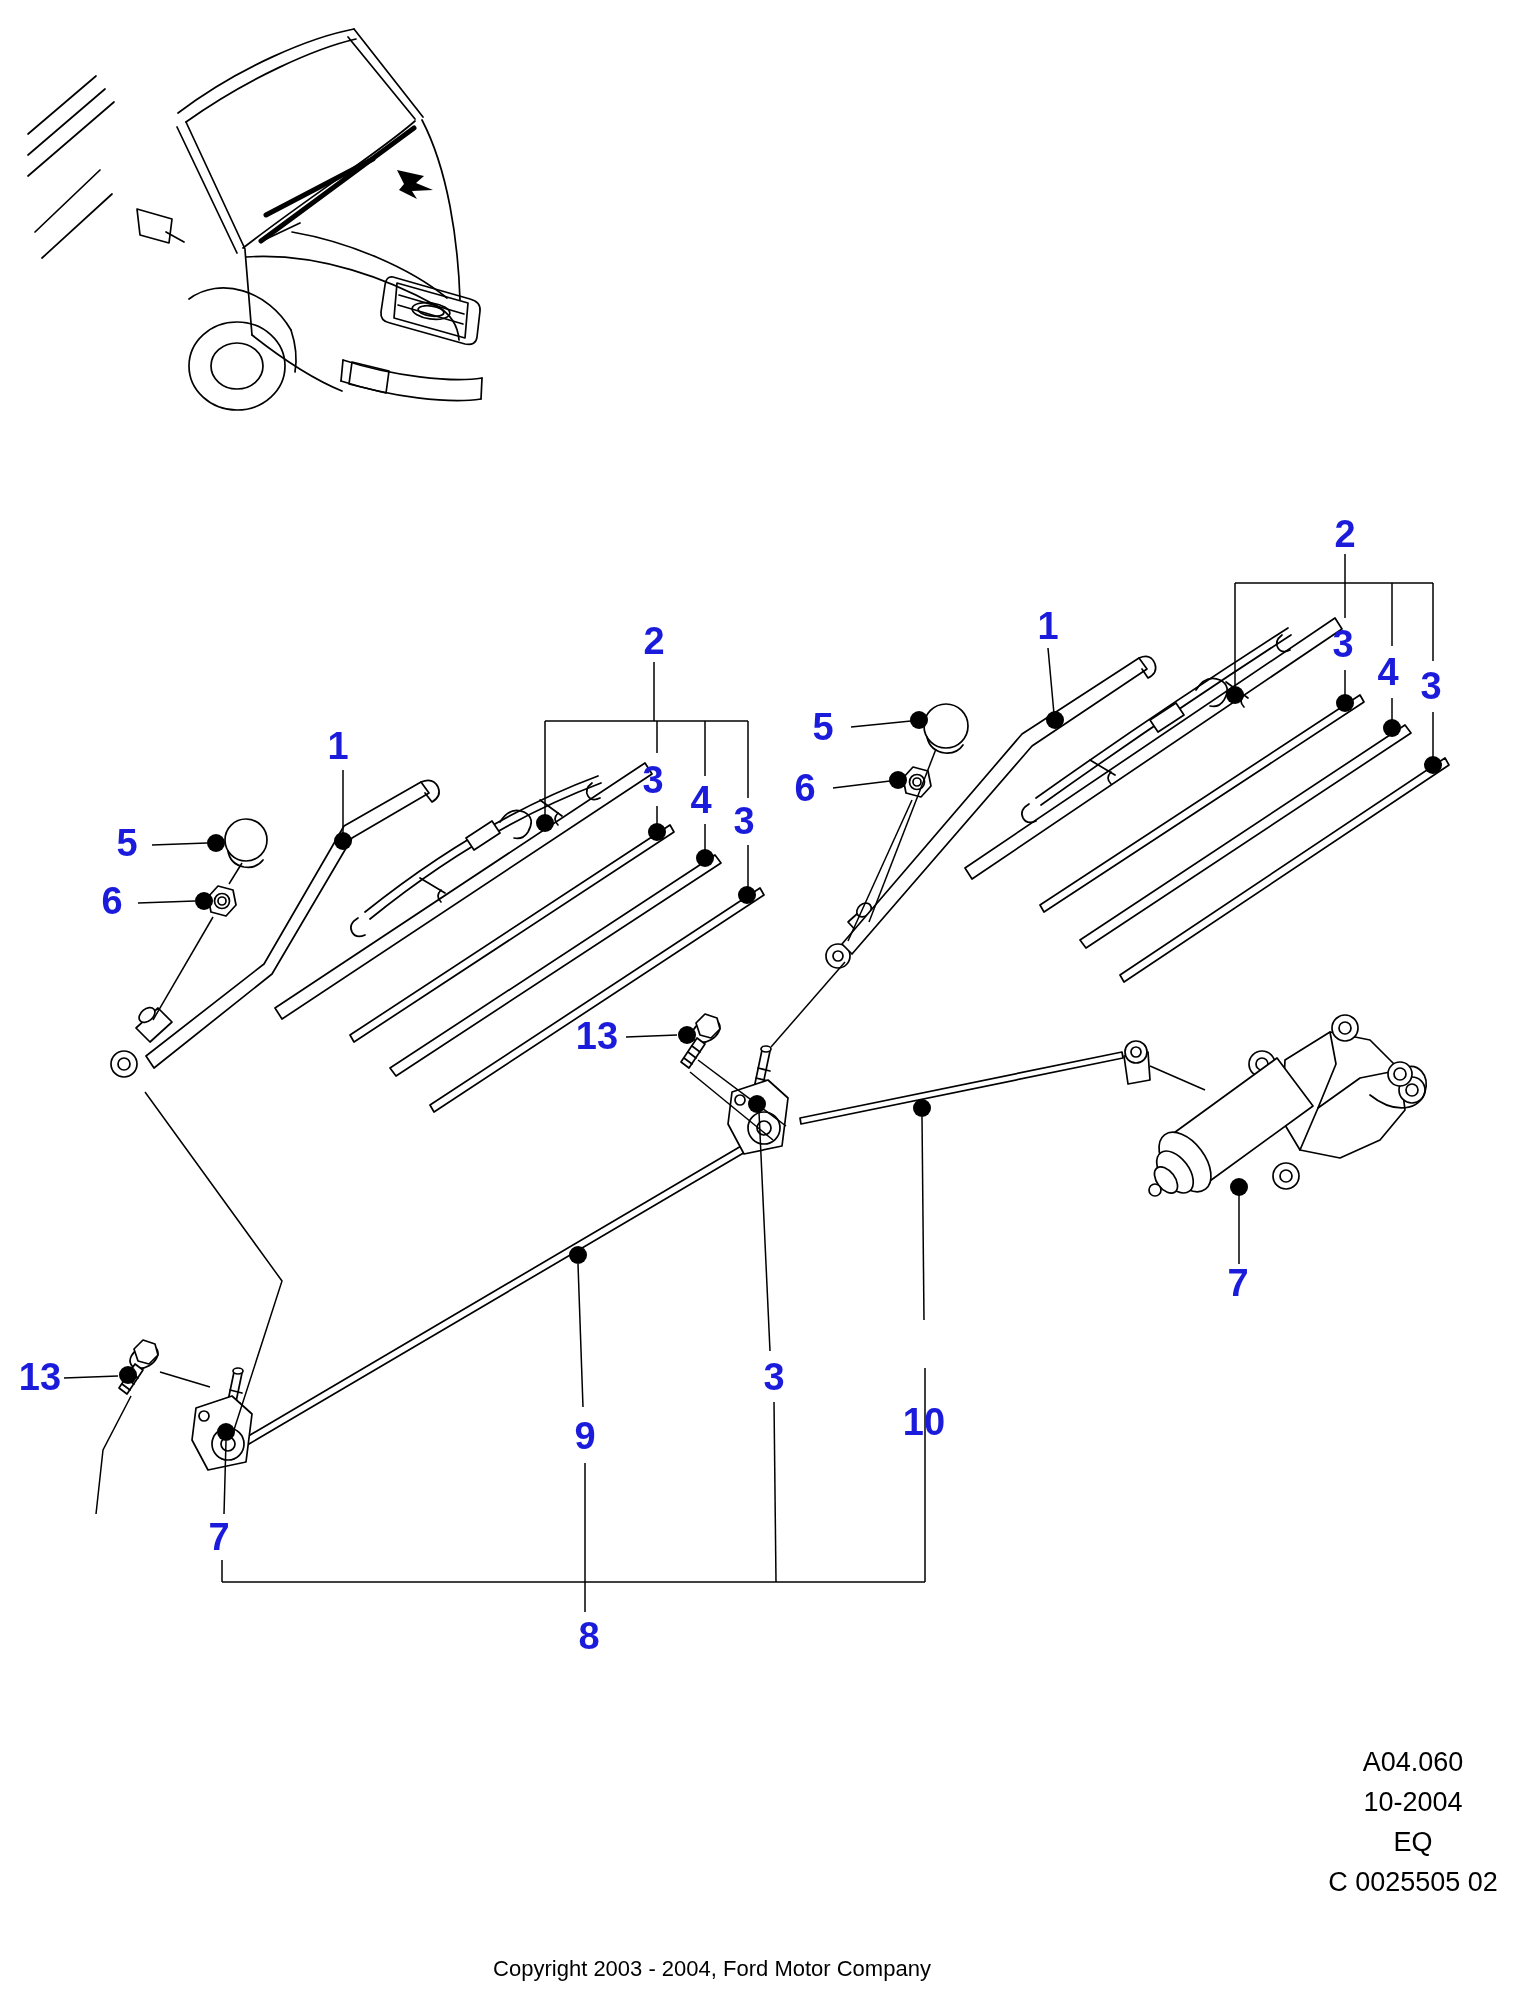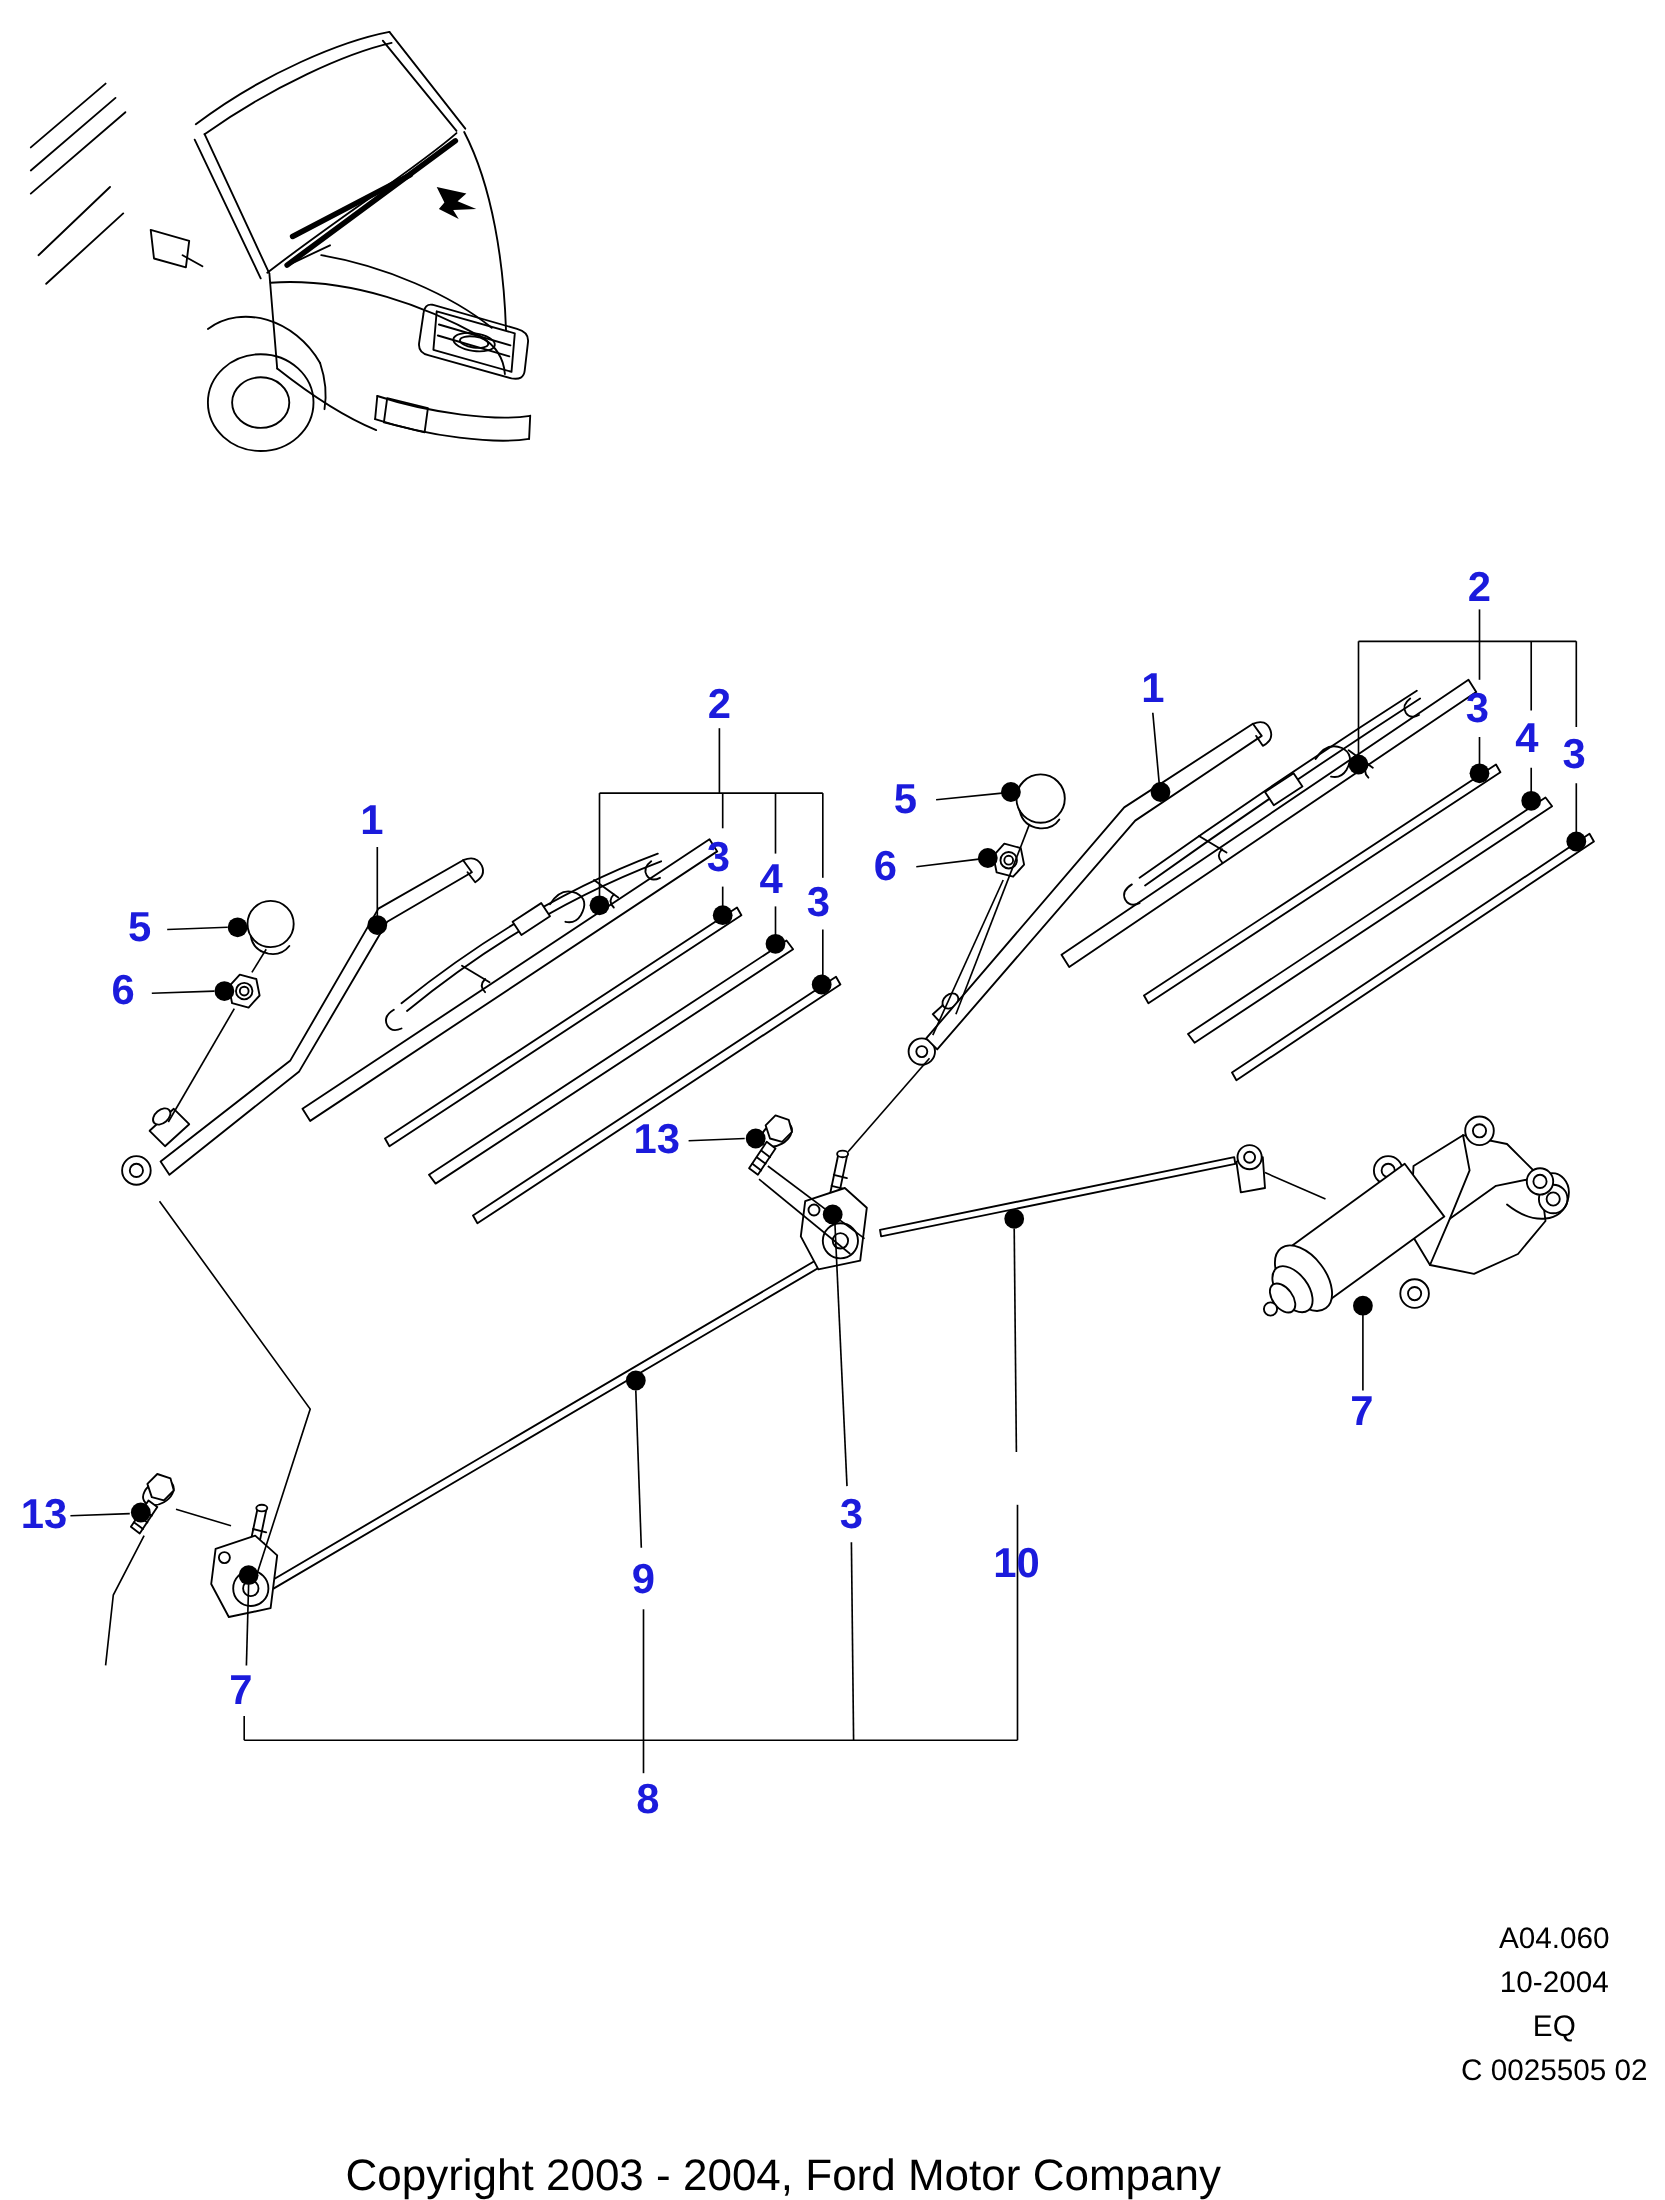--- a/index.html
+++ b/index.html
@@ -10,21 +10,21 @@
   .wt{fill:#fff;stroke:#000;stroke-width:1.7;stroke-linejoin:round;}
   .ld{fill:none;stroke:#000;stroke-width:1.5;}
   .dot{fill:#000;stroke:none;}
   .bold-wiper{fill:none;stroke:#000;stroke-width:5;stroke-linecap:round;}
   .callout{position:absolute;transform:translate(-50%,-50%);color:#1b1bdc;
            font-family:"Liberation Sans", sans-serif;font-weight:bold;font-size:38px;
            line-height:1;white-space:nowrap;}
   .plate{position:absolute;left:1303px;top:1742px;width:220px;text-align:center;
          color:#000;font-size:27px;line-height:40px;}
   .copyright{position:absolute;left:712px;top:1956px;transform:translateX(-50%);
-             color:#000;font-size:40px;white-space:nowrap;}
+             color:#000;font-size:22px;white-space:nowrap;}
 </style>
 </head>
 <body>
 
 <div class="page">
 
 <svg width="1514" height="2000" viewBox="0 0 1514 2000">
 
   <g>
     <path class="ln" d="M96,76 L28,134"></path>

